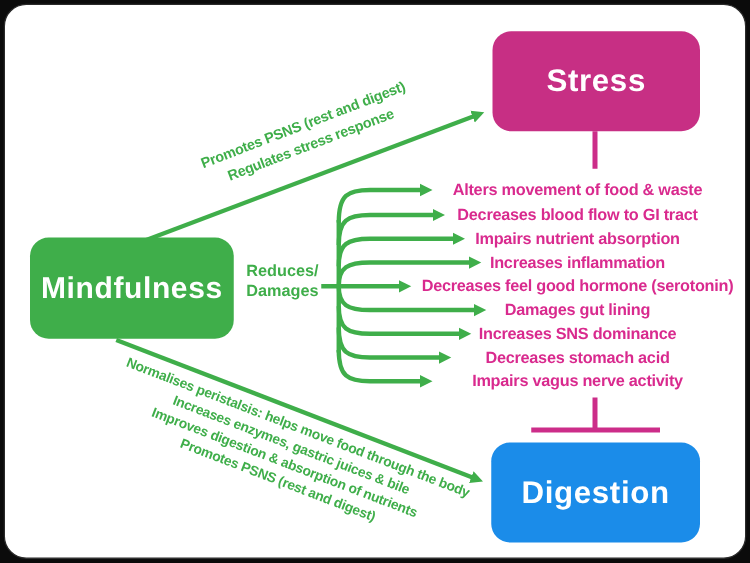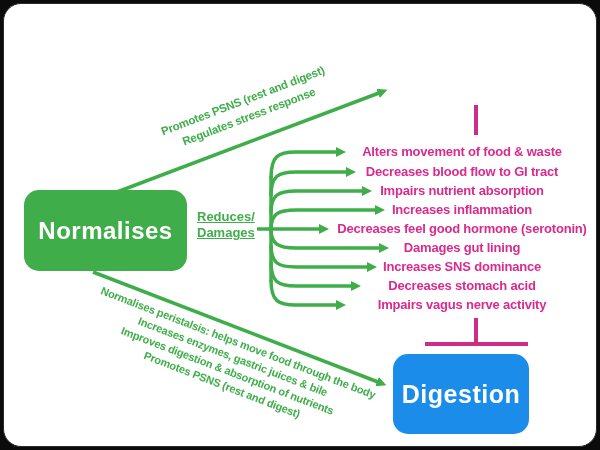--- a/index.html
+++ b/index.html
@@ -8,29 +8,29 @@
     background:#ffffff;border-radius:18px;border:1px solid #2a2a2a;
     font-family:"Liberation Sans","DejaVu Sans",sans-serif;
   }
   svg.wires{position:absolute;left:0;top:0;width:600px;height:450px;pointer-events:none;}
   .node{
     position:absolute;display:flex;align-items:center;justify-content:center;
     color:#ffffff;font-weight:bold;border-radius:15px;letter-spacing:.5px;
   }
   .node-mindfulness{left:20px;top:186px;width:163px;height:81px;background:#3fae4a;font-size:24px;}
   .node-stress{left:390px;top:21px;width:166px;height:80px;background:#c72f84;font-size:25px;}
-  .node-digestion{left:389px;top:350px;width:136px;height:80px;background:#1b8ce9;font-size:25px;}
+  .node-digestion{left:389px;top:350px;width:167px;height:80px;background:#1b8ce9;font-size:25px;}
   .effects{position:absolute;left:318px;top:0;width:280px;}
   .effect{
     position:absolute;width:100%;text-align:center;white-space:nowrap;
     color:#d92a8e;font-size:13px;font-weight:bold;letter-spacing:-.2px;line-height:16px;
   }
   .reduces-label{
     position:absolute;left:193px;top:205px;color:#3fae4a;
-    font-size:13px;font-weight:bold;line-height:16px;white-space:nowrap;text-decoration:underline;
+    font-size:13px;font-weight:bold;line-height:16px;white-space:nowrap;
   }
   .rot-label{
     position:absolute;color:#3fae4a;font-weight:bold;text-align:center;white-space:nowrap;
   }
   .rot-label div{white-space:nowrap;}
   .label-to-stress{
     left:122px;top:88px;width:240px;font-size:11.5px;line-height:17px;
     transform:rotate(-21deg);letter-spacing:-.2px;
   }
   .label-to-digestion{
@@ -67,21 +67,22 @@
       <path d="M267,276 C267,297 274,301 292,301 L333,301" marker-end="url(#ah)"></path>
     </g>
 
     <g stroke="#cc2d89" stroke-width="4" fill="none">
       <path d="M472,101 L472,131"></path>
       <path d="M472,314 L472,340"></path>
       <path d="M421,340 L524,340"></path>
     </g>
   </svg>
 
-  <div class="node node-mindfulness">Normalises</div>
+  <div class="node node-mindfulness">Mindfulness</div>
+  <div class="node node-stress">Stress</div>
   <div class="node node-digestion">Digestion</div>
 
   <div class="rot-label label-to-stress">
     <div>Promotes PSNS (rest and digest)</div>
     <div>Regulates stress response</div>
   </div>
 
   <div class="rot-label label-to-digestion">
     <div>Normalises peristalsis: helps move food through the body</div>
     <div>Increases enzymes, gastric juices &amp; bile</div>

